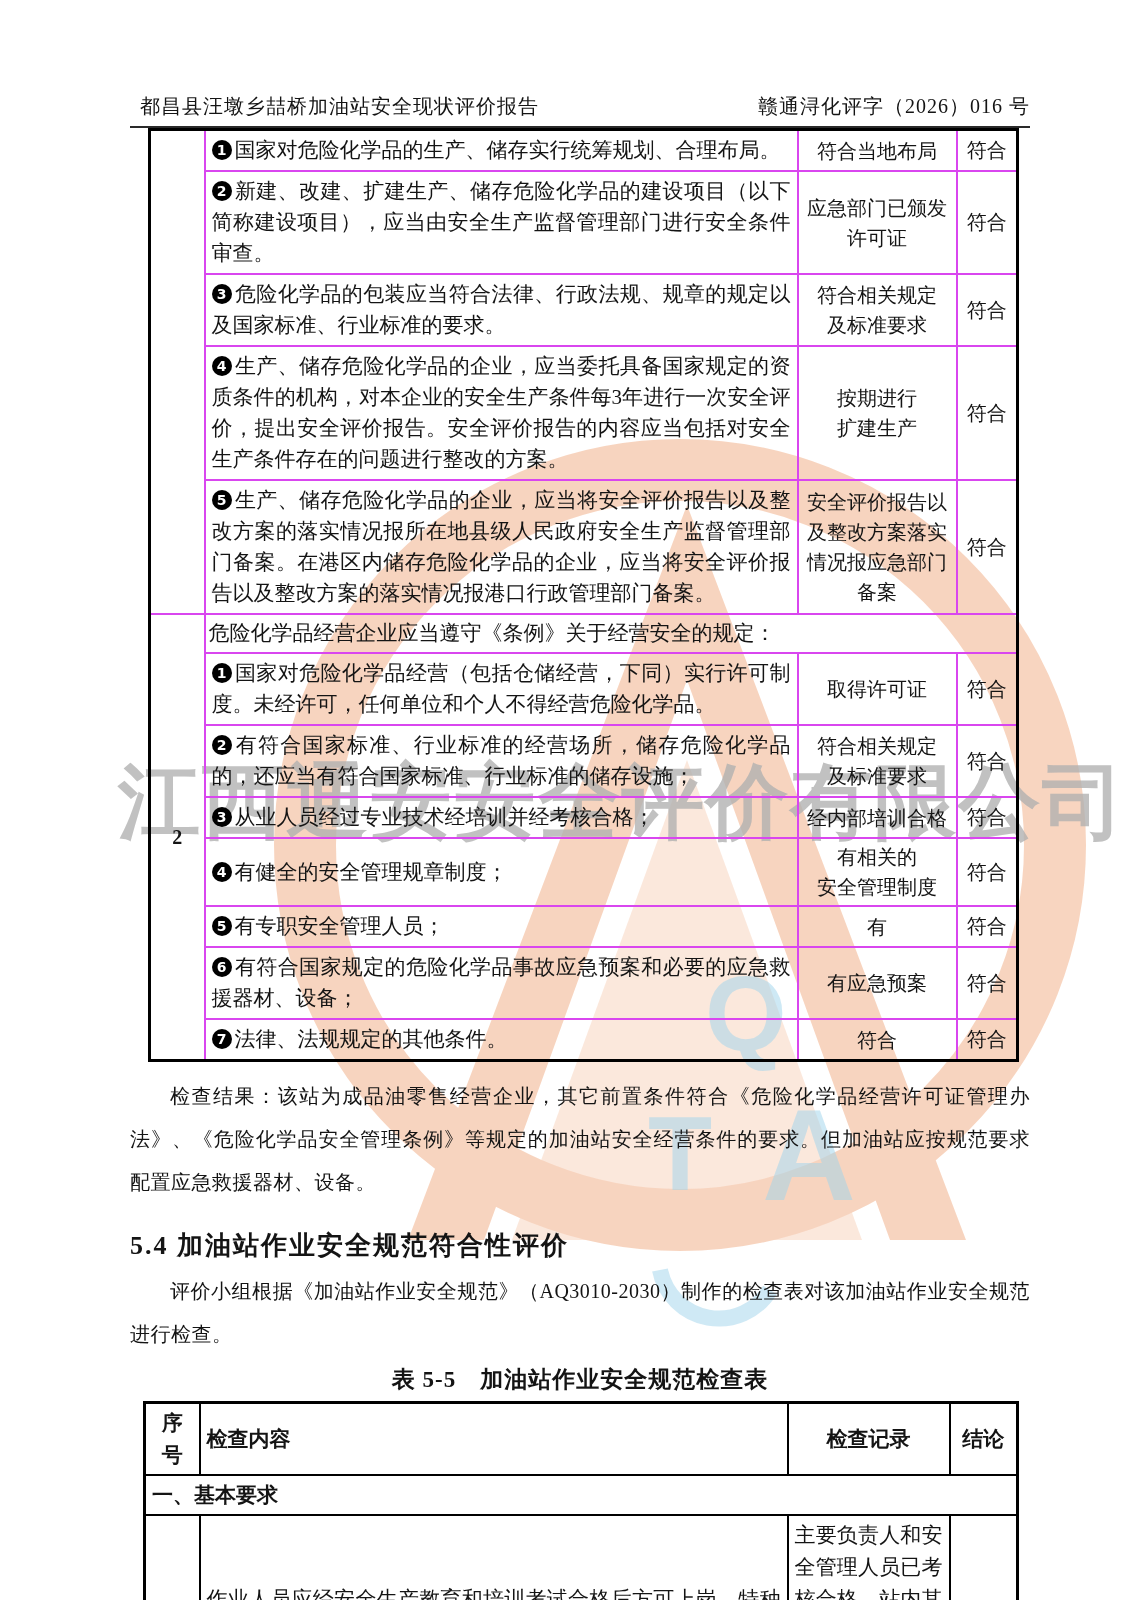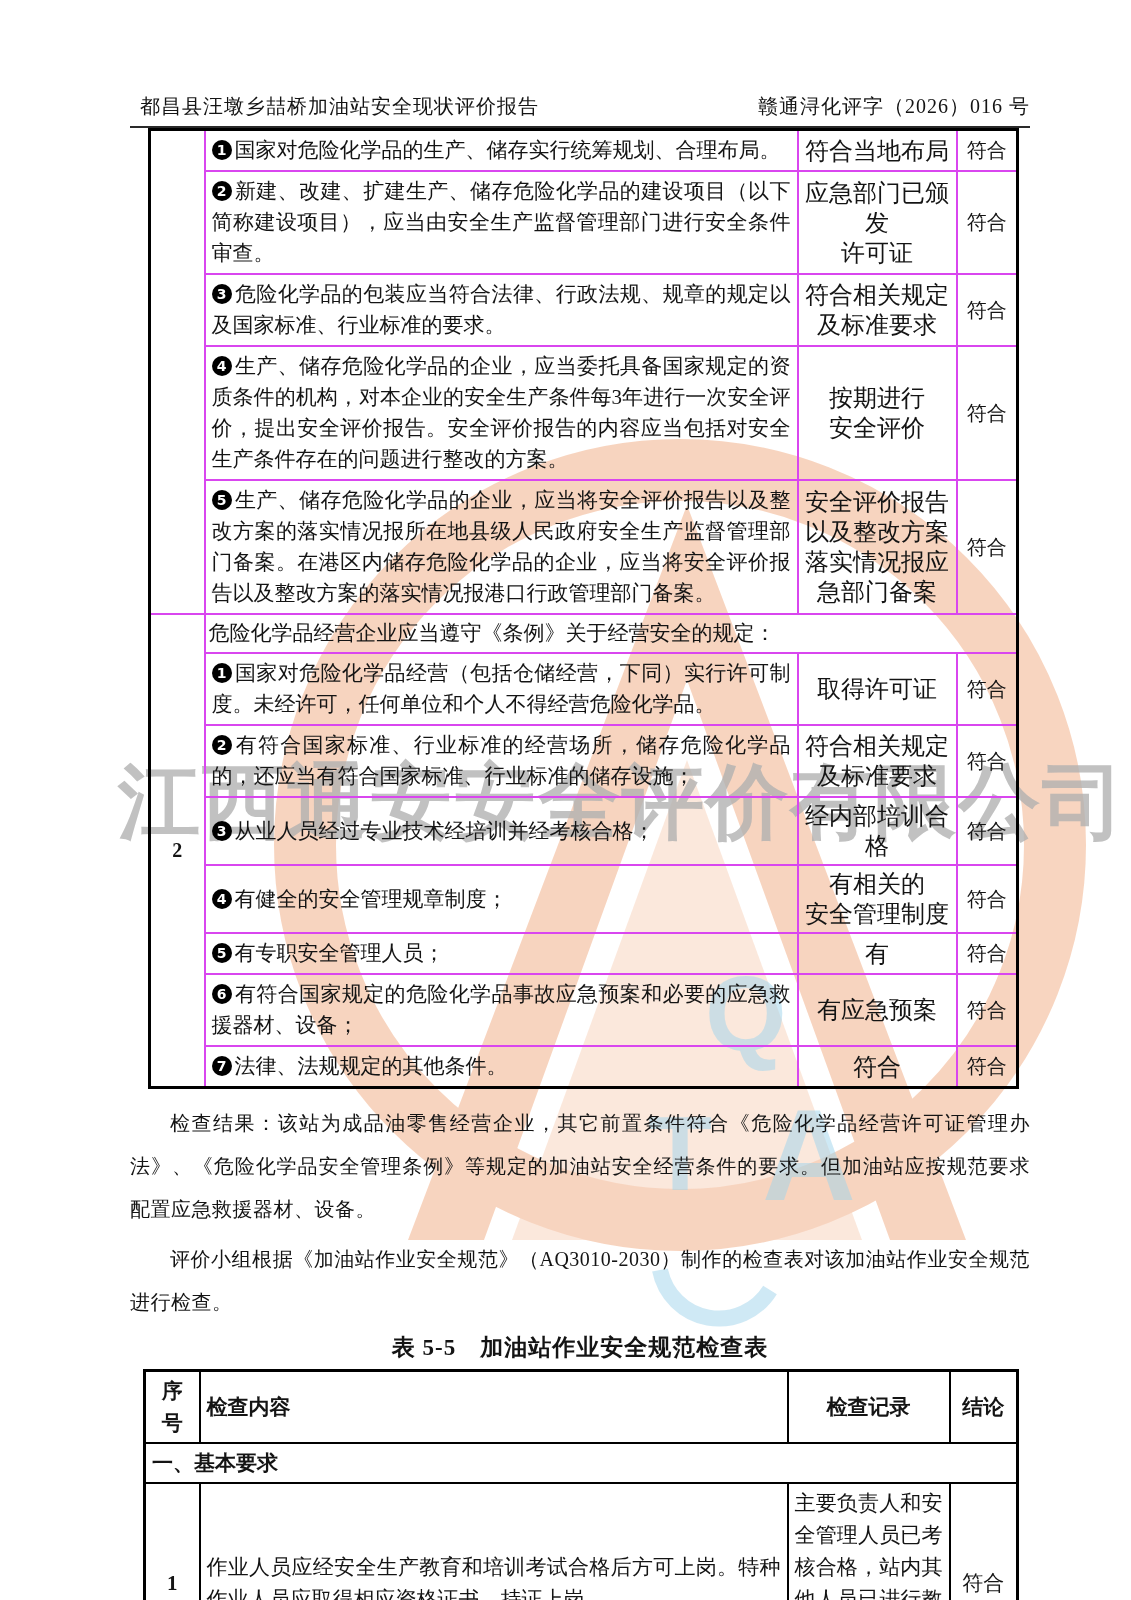--- a/index.html
+++ b/index.html
@@ -21,21 +21,21 @@
   .content { position:relative; z-index:1; padding:93px 101px 0 130px; }
   .hdr { display:flex; justify-content:space-between; align-items:flex-end;
          padding:0 0 6px 10px; font-size:20px; letter-spacing:1px; }
   .hdr-rule { border-bottom:2px solid #2a2a2a; }
   
   table { border-collapse:collapse; background:transparent; table-layout:fixed; }
   .tbl { margin-left:18px; width:868px; border:3px solid #000; }
   .tbl td { border:2px solid #d946ef; vertical-align:middle; font-size:21px; line-height:31px; padding:4px 6px; }
   td.no-cell { text-align:center; font-size:20px; font-weight:bold; padding:2px; }
   td.content-cell { text-align:justify; }
-  td.record-cell { text-align:center; font-size:24px; line-height:30px; white-space:pre-line; padding:3px 3px; }
+  td.record-cell { text-align:center; font-size:20px; line-height:30px; white-space:pre-line; padding:3px 3px; }
   td.record-left { text-align:justify; white-space:normal; }
   td.concl-cell { text-align:center; font-size:20px; padding:2px; }
   td.subhead-cell { text-align:left; font-size:21px; padding:3px; }
   td.th-cell { font-weight:bold; font-size:21px; padding:4px 6px; }
   td.th-center { text-align:center; }
   .blt {
     display:inline-block; width:20px; height:20px; line-height:20px; margin-right:3px;
     border-radius:50%; background:#000; color:#fff; text-align:center;
     font-size:14px; font-weight:bold; vertical-align:2px;
     font-family:"DejaVu Sans","Liberation Sans",sans-serif;
@@ -101,21 +101,21 @@
           </tr>
           <tr>
             <td class="content-cell"><span class="blt">3</span>危险化学品的包装应当符合法律、行政法规、规章的规定以及国家标准、行业标准的要求。</td>
             <td class="record-cell">符合相关规定
 及标准要求</td>
             <td class="concl-cell">符合</td>
           </tr>
           <tr>
             <td class="content-cell"><span class="blt">4</span>生产、储存危险化学品的企业，应当委托具备国家规定的资质条件的机构，对本企业的安全生产条件每3年进行一次安全评价，提出安全评价报告。安全评价报告的内容应当包括对安全生产条件存在的问题进行整改的方案。</td>
             <td class="record-cell">按期进行
-安全评价</td>
+扩建生产</td>
             <td class="concl-cell">符合</td>
           </tr>
           <tr>
             <td class="content-cell"><span class="blt">5</span>生产、储存危险化学品的企业，应当将安全评价报告以及整改方案的落实情况报所在地县级人民政府安全生产监督管理部门备案。在港区内储存危险化学品的企业，应当将安全评价报告以及整改方案的落实情况报港口行政管理部门备案。</td>
             <td class="record-cell">安全评价报告以及整改方案落实情况报应急部门备案</td>
             <td class="concl-cell">符合</td>
           </tr>
           <tr>
             <td class="no-cell" rowspan="8">2</td>
             <td class="subhead-cell" colspan="3">危险化学品经营企业应当遵守《条例》关于经营安全的规定：</td>
@@ -155,20 +155,21 @@
           <tr>
             <td class="content-cell"><span class="blt">7</span>法律、法规规定的其他条件。</td>
             <td class="record-cell">符合</td>
             <td class="concl-cell">符合</td>
           </tr>
         </tbody>
     </table>
 
     <p class="para p1">检查结果：该站为成品油零售经营企业，其它前置条件符合《危险化学品经营许可证管理办法》、《危险化学品安全管理条例》等规定的加油站安全经营条件的要求。但加油站应按规范要求配置应急救援器材、设备。</p>
 
+    <h2 class="h54">5.4 加油站作业安全规范符合性评价</h2>
     <p class="para p2">评价小组根据《加油站作业安全规范》（AQ3010-2030）制作的检查表对该加油站作业安全规范进行检查。</p>
 
     <div class="tbl-caption">表 5-5　加油站作业安全规范检查表</div>
     <table class="tbl2">
       <colgroup>
           <col style="width:55px">
           <col style="width:588px">
           <col style="width:162px">
           <col style="width:68px">
         </colgroup>

